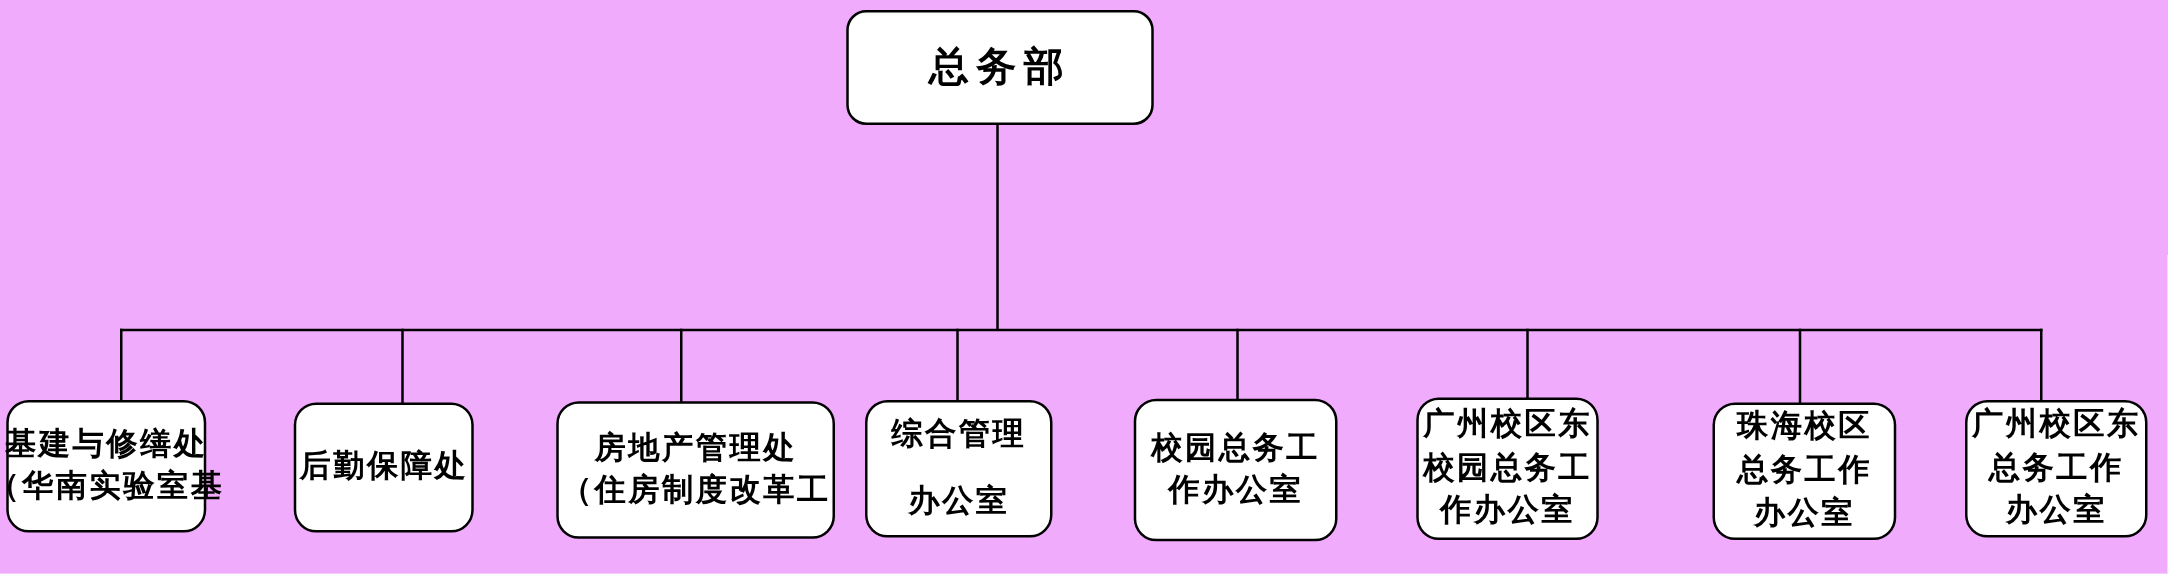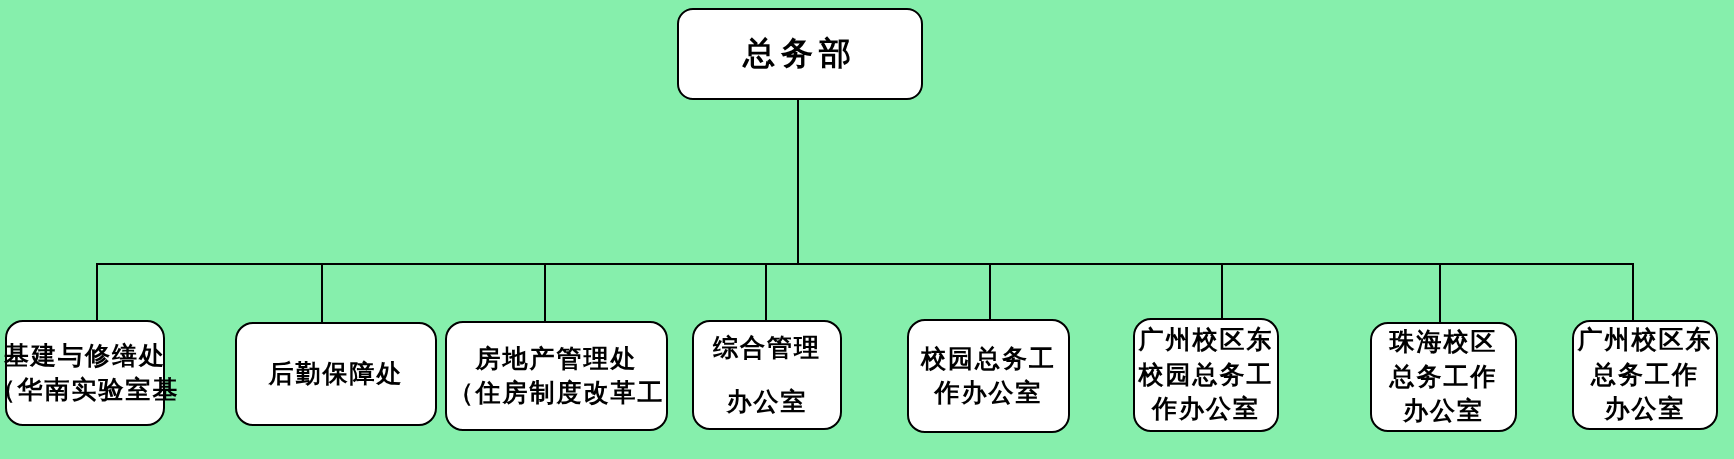--- a/index.html
+++ b/index.html
@@ -4,21 +4,21 @@
 <style>
   html, body {
     margin: 0;
     padding: 0;
     background: #ffffff;
   }
   .canvas {
     position: relative;
     width: 1734px;
     height: 459px;
-    background: #86efac;
+    background: #f0abfc;
     overflow: hidden;
     font-family: "Liberation Serif", "DejaVu Serif", serif;
     color: #000000;
   }
   .connectors {
     position: absolute;
     left: 0;
     top: 0;
   }
   .connectors line {
@@ -72,21 +72,21 @@
 
   <div class="node root-node" style="left:677px; top:8px; width:246px; height:92px;">
     <div class="tline">总务部</div>
   </div>
 
   <div class="node child-node" style="left:5px; top:320px; width:160px; height:106px;">
     <div class="tline">基建与修缮处</div>
     <div class="tline">（华南实验室基</div>
   </div>
 
-  <div class="node child-node" style="left:235px; top:322px; width:202px; height:104px;text-align:right;">
+  <div class="node child-node" style="left:235px; top:322px; width:144px; height:104px;text-align:right;">
     <div class="tline">后勤保障处</div>
   </div>
 
   <div class="node child-node" style="left:445px; top:321px; width:223px; height:110px;">
     <div class="tline">房地产管理处</div>
     <div class="tline">（住房制度改革工</div>
   </div>
 
   <div class="node child-node" style="left:692px; top:320px; width:150px; height:110px;gap:20px;">
     <div class="tline">综合管理</div>

